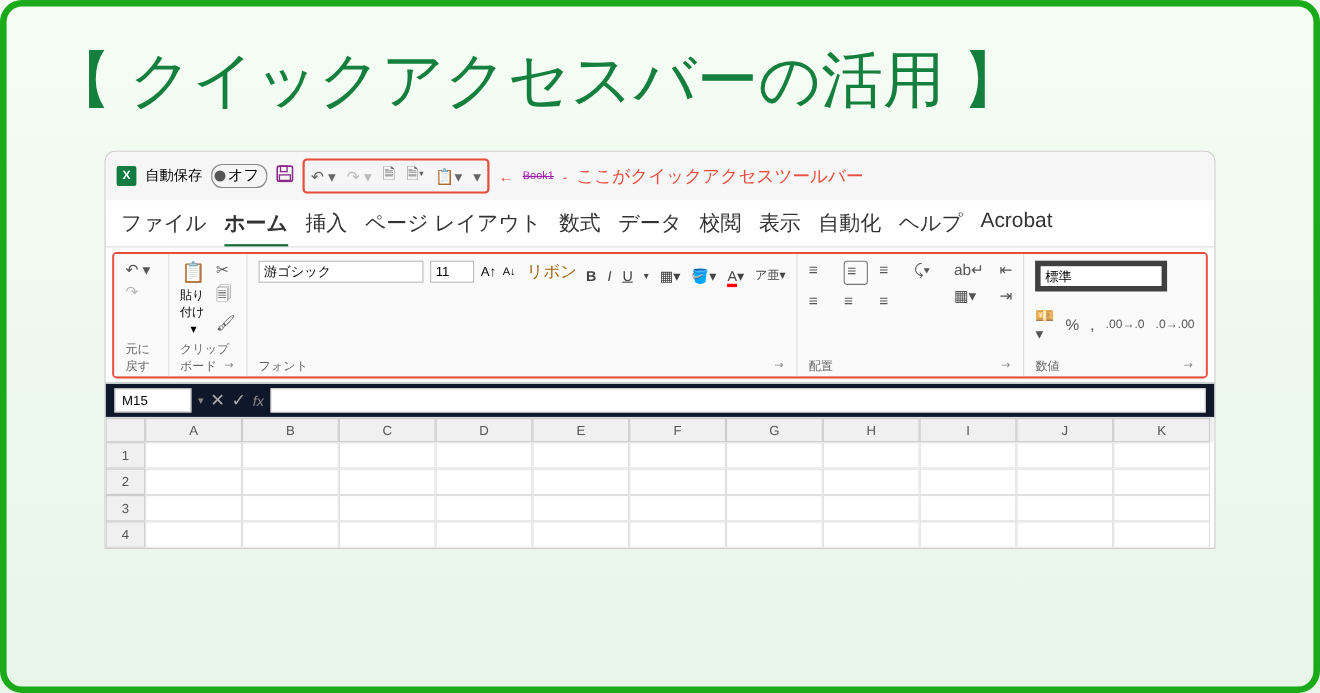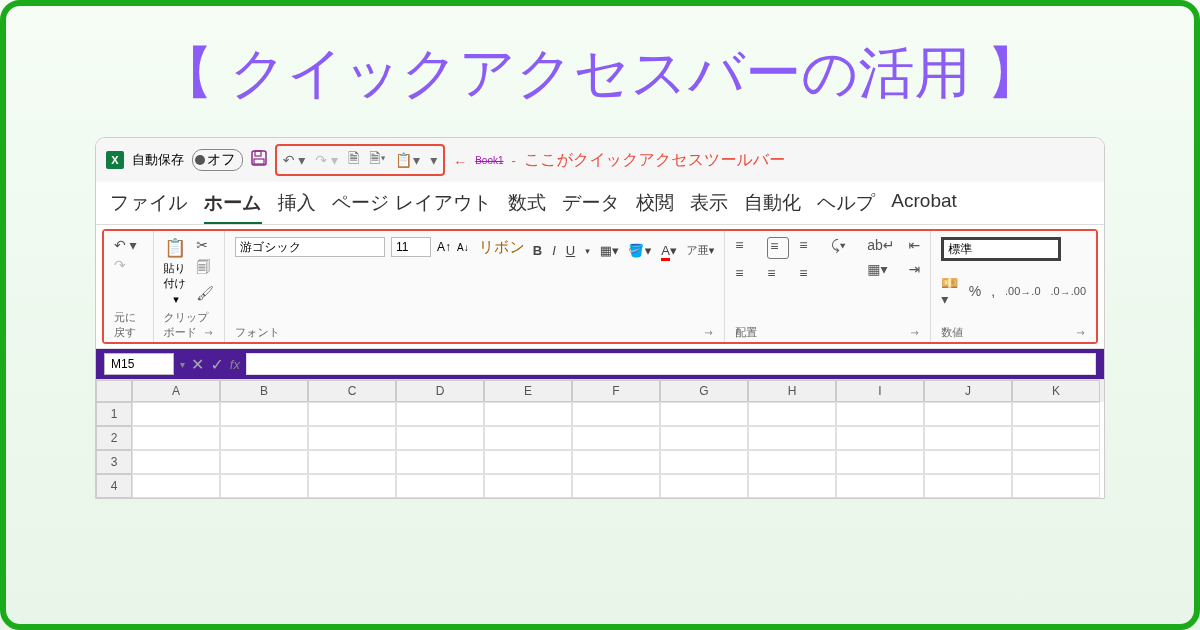--- a/index.html
+++ b/index.html
@@ -8,22 +8,22 @@
   width: 1200px;
   height: 630px;
   background: linear-gradient(180deg, #f5fdf5 0%, #e8f5e8 100%);
   border: 6px solid #1aaa1a;
   border-radius: 20px;
   padding: 30px 40px 0 40px;
   overflow: hidden;
 }
 .title {
   font-size: 56px;
-  color: #8b5cf6;
-  text-align: center;
+  color: #15803d;
+  text-align: left;
   margin-bottom: 25px;
   font-weight: 400;
 }
 .excel-window {
   background: #fff;
   border: 1px solid #ccc;
   border-radius: 10px 10px 0 0;
   overflow: hidden;
   margin: 0 auto;
   width: 1010px;
@@ -131,29 +131,29 @@
 }
 .align-grid {
   display: grid;
   grid-template-columns: repeat(4, 22px);
   grid-template-rows: repeat(2, 22px);
   gap: 6px 10px;
   font-size: 14px; color: #555;
 }
 .num-row { display: flex; gap: 10px; font-size: 14px; color: #555; align-items: center; margin-top: 6px; }
 .num-format-input {
-  border: 3px solid #404040; font-size: 12px; padding: 2px 4px; width: 120px;
+  border: 5px solid #404040; font-size: 12px; padding: 2px 4px; width: 120px;
 }
 .formula-bar {
   display: flex; align-items: center;
   border-top: 1px solid #ddd;
   border-bottom: 1px solid #ddd;
   padding: 4px 8px;
   gap: 6px;
-  background: #4c1d95;
+  background: #0f172a;
 }
 .name-box {
   border: 1px solid #bbb; font-size: 12px; padding: 3px 6px; width: 70px;
 }
 .fx { font-style: italic; color: #888; font-size: 13px; }
 .formula-input {
   flex: 1; border: 1px solid #ddd; padding: 3px 6px; font-size: 12px;
 }
 .grid-area { overflow: hidden; }
 .col-headers {

